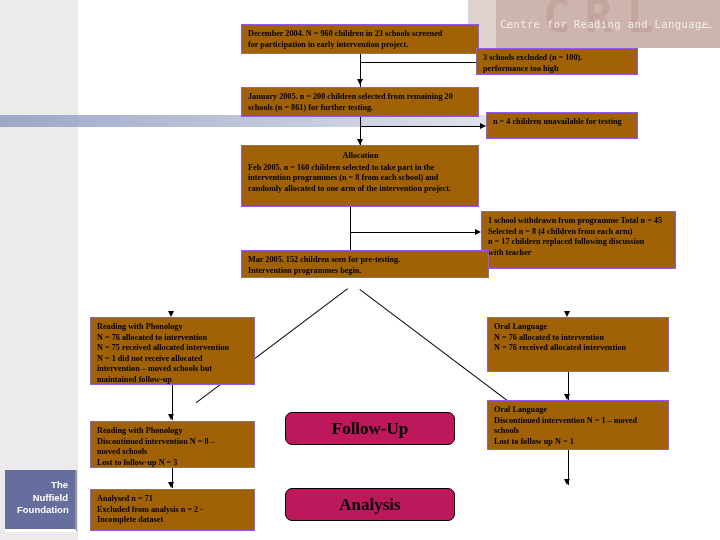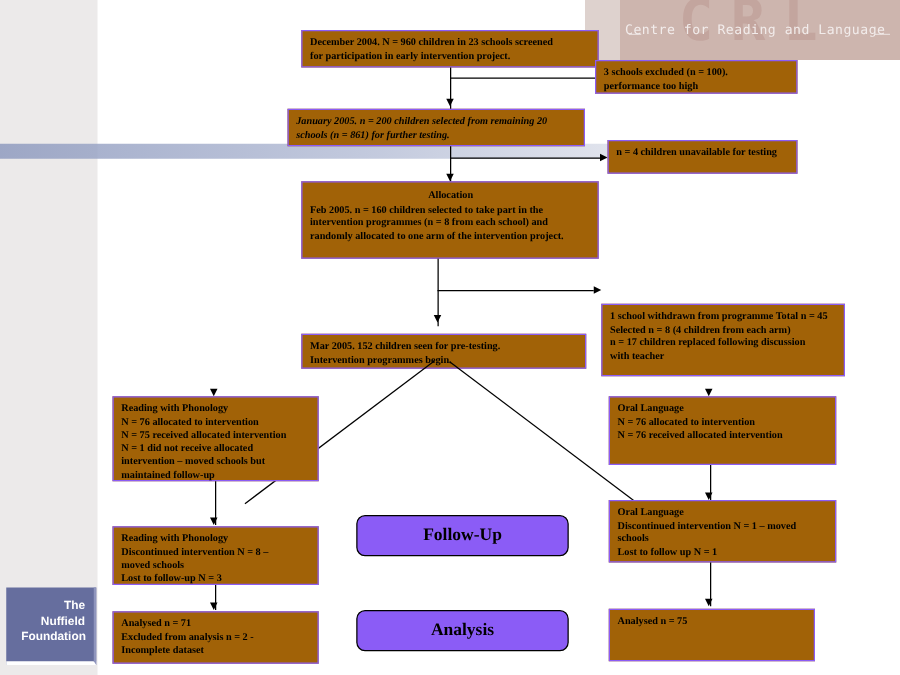--- a/index.html
+++ b/index.html
@@ -128,29 +128,29 @@
   .box .hdr {
     display: block;
     text-align: center;
     font-weight: bold;
     margin-bottom: 1px;
   }
 
   
   .stage {
     position: absolute;
-    background: #8b5cf6;
+    background: #be185d;
     border: 1px solid #000000;
     border-radius: 7px;
     box-sizing: border-box;
     display: flex;
     align-items: center;
     justify-content: center;
     font-family: "Liberation Serif", serif;
-    font-size: 14px;
+    font-size: 17px;
     font-weight: bold;
     color: #000000;
   }
 
   
   .vline {
     position: absolute;
     width: 1px;
     background: #000000;
   }
@@ -208,21 +208,21 @@
   <div class="vline" style="left:360px; top:54px; height:58px;"></div>
   <div class="hline" style="left:360px; top:62px; width:130px;"></div>
   <div class="arrow-right" style="left:490px; top:58.5px;"></div>
   <div class="arrow-down" style="left:356.5px; top:79px;"></div>
 
   <div class="box" style="left:476px; top:48px; width:162px; height:27px;">
     <span class="line">3 schools excluded (n = 100).</span>
     <span class="line">performance too high</span>
   </div>
 
-  <div class="box" style="left:230px; top:87px; width:238px; height:30px;font-style:italic;">
+  <div class="box" style="left:241px; top:87px; width:238px; height:30px;">
     <span class="line">January 2005. n = 200 children selected from remaining 20</span>
     <span class="line">schools (n = 861) for further testing.</span>
   </div>
 
   <div class="vline" style="left:360px; top:117px; height:34px;"></div>
   <div class="hline" style="left:360px; top:126px; width:120px;"></div>
   <div class="arrow-right" style="left:480px; top:122.5px;"></div>
   <div class="arrow-down" style="left:356.5px; top:139px;"></div>
 
   <div class="box" style="left:486px; top:112px; width:152px; height:27px;">
@@ -234,28 +234,28 @@
     <span class="line">Feb 2005. n = 160 children selected to take part in the</span>
     <span class="line">intervention programmes (n = 8 from each school) and</span>
     <span class="line">randomly allocated to one arm of the intervention project.</span>
   </div>
 
   <div class="vline" style="left:350px; top:207px; height:54px;"></div>
   <div class="hline" style="left:350px; top:232px; width:125px;"></div>
   <div class="arrow-right" style="left:475px; top:228.5px;"></div>
   <div class="arrow-down" style="left:346.5px; top:252px;"></div>
 
-  <div class="box" style="left:481px; top:211px; width:195px; height:58px;margin-top:32px;">
+  <div class="box" style="left:481px; top:211px; width:195px; height:58px;">
     <span class="line">1 school withdrawn from programme Total n = 45</span>
     <span class="line">Selected n = 8 (4 children from each arm)</span>
     <span class="line">n = 17 children replaced following discussion</span>
     <span class="line">with teacher</span>
   </div>
 
-  <div class="box" style="left:241px; top:267px; width:228px; height:28px;">
+  <div class="box" style="left:241px; top:250px; width:248px; height:28px;">
     <span class="line">Mar 2005. 152 children seen for pre-testing.</span>
     <span class="line">Intervention programmes begin.</span>
   </div>
 
   <div class="diag" style="left:348px; top:289px; width:190px; transform:rotate(143deg);"></div>
   <div class="diag" style="left:360px; top:289px; width:195px; transform:rotate(37deg);"></div>
   <div class="arrow-down" style="left:168px; top:311px;"></div>
   <div class="arrow-down" style="left:564px; top:311px;"></div>
 
   <div class="box" style="left:90px; top:317px; width:165px; height:68px;">
@@ -300,17 +300,14 @@
   <div class="arrow-down" style="left:564px; top:479px;"></div>
 
   <div class="stage" style="left:285px; top:488px; width:170px; height:33px;">Analysis</div>
 
   <div class="box" style="left:90px; top:489px; width:165px; height:42px;">
     <span class="line">Analysed n = 71</span>
     <span class="line">Excluded from analysis n = 2 -</span>
     <span class="line">Incomplete dataset</span>
   </div>
 
-  <div class="box" style="left:487px; top:487px; width:165px; height:42px;">
-    <span class="line">Analysed n = 75</span>
-  </div>
 
 </div>
 
 </body></html>

